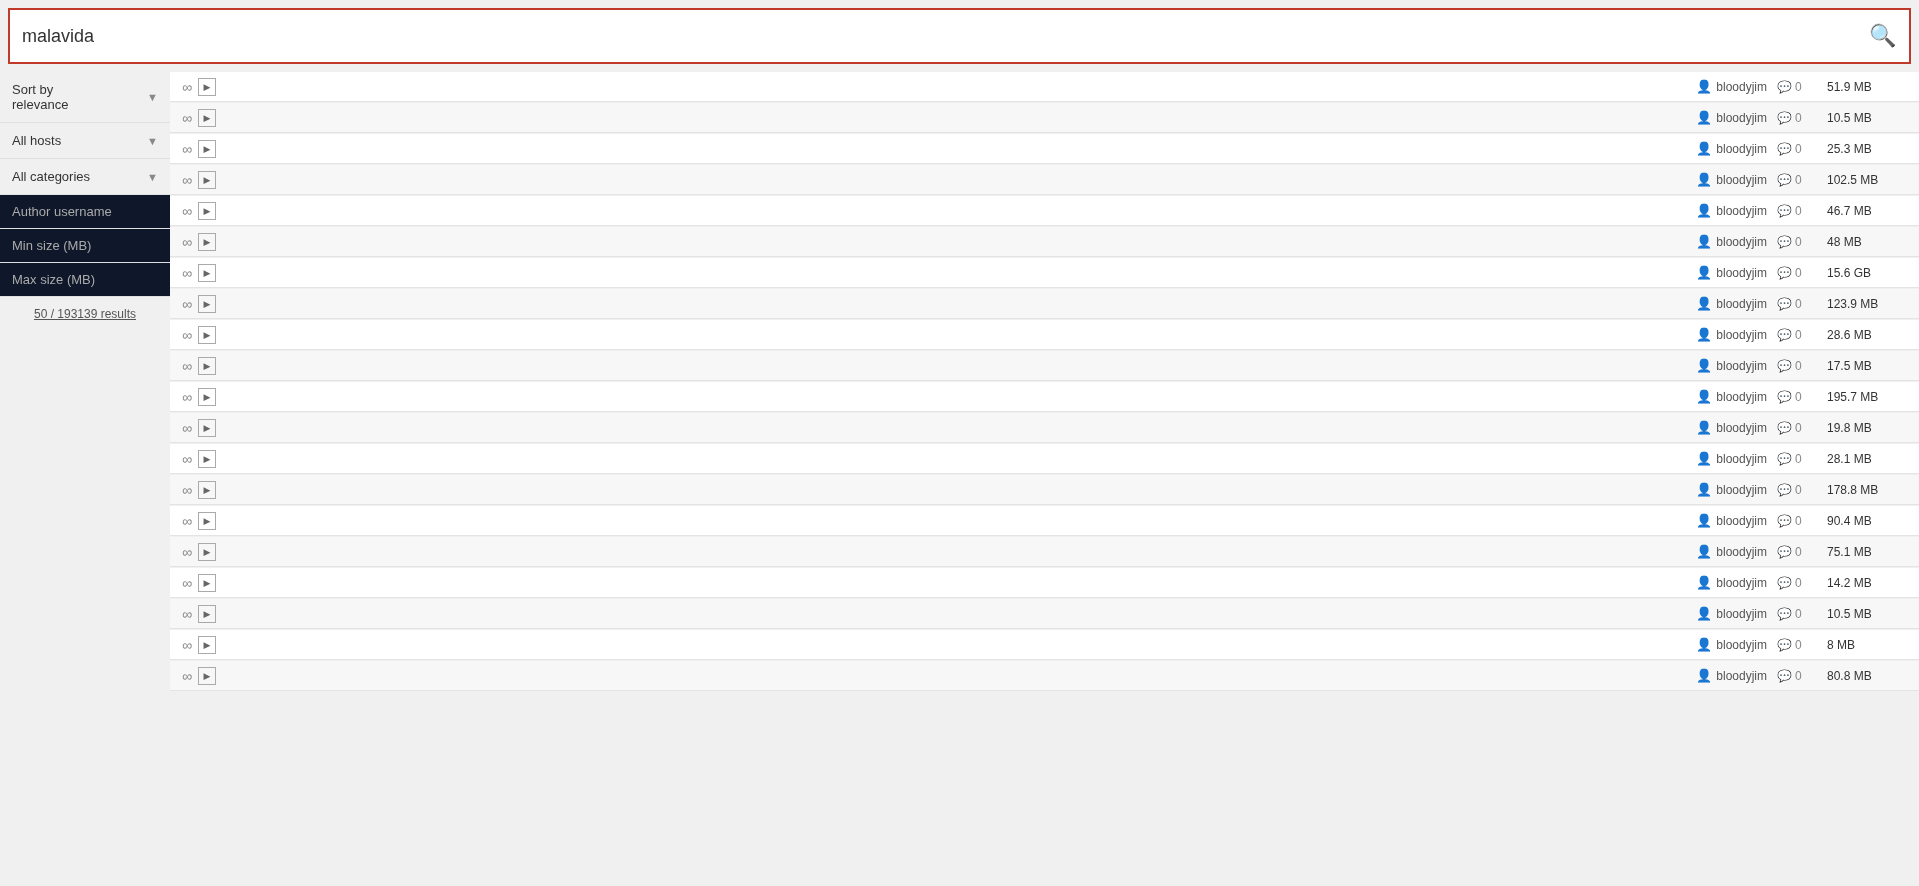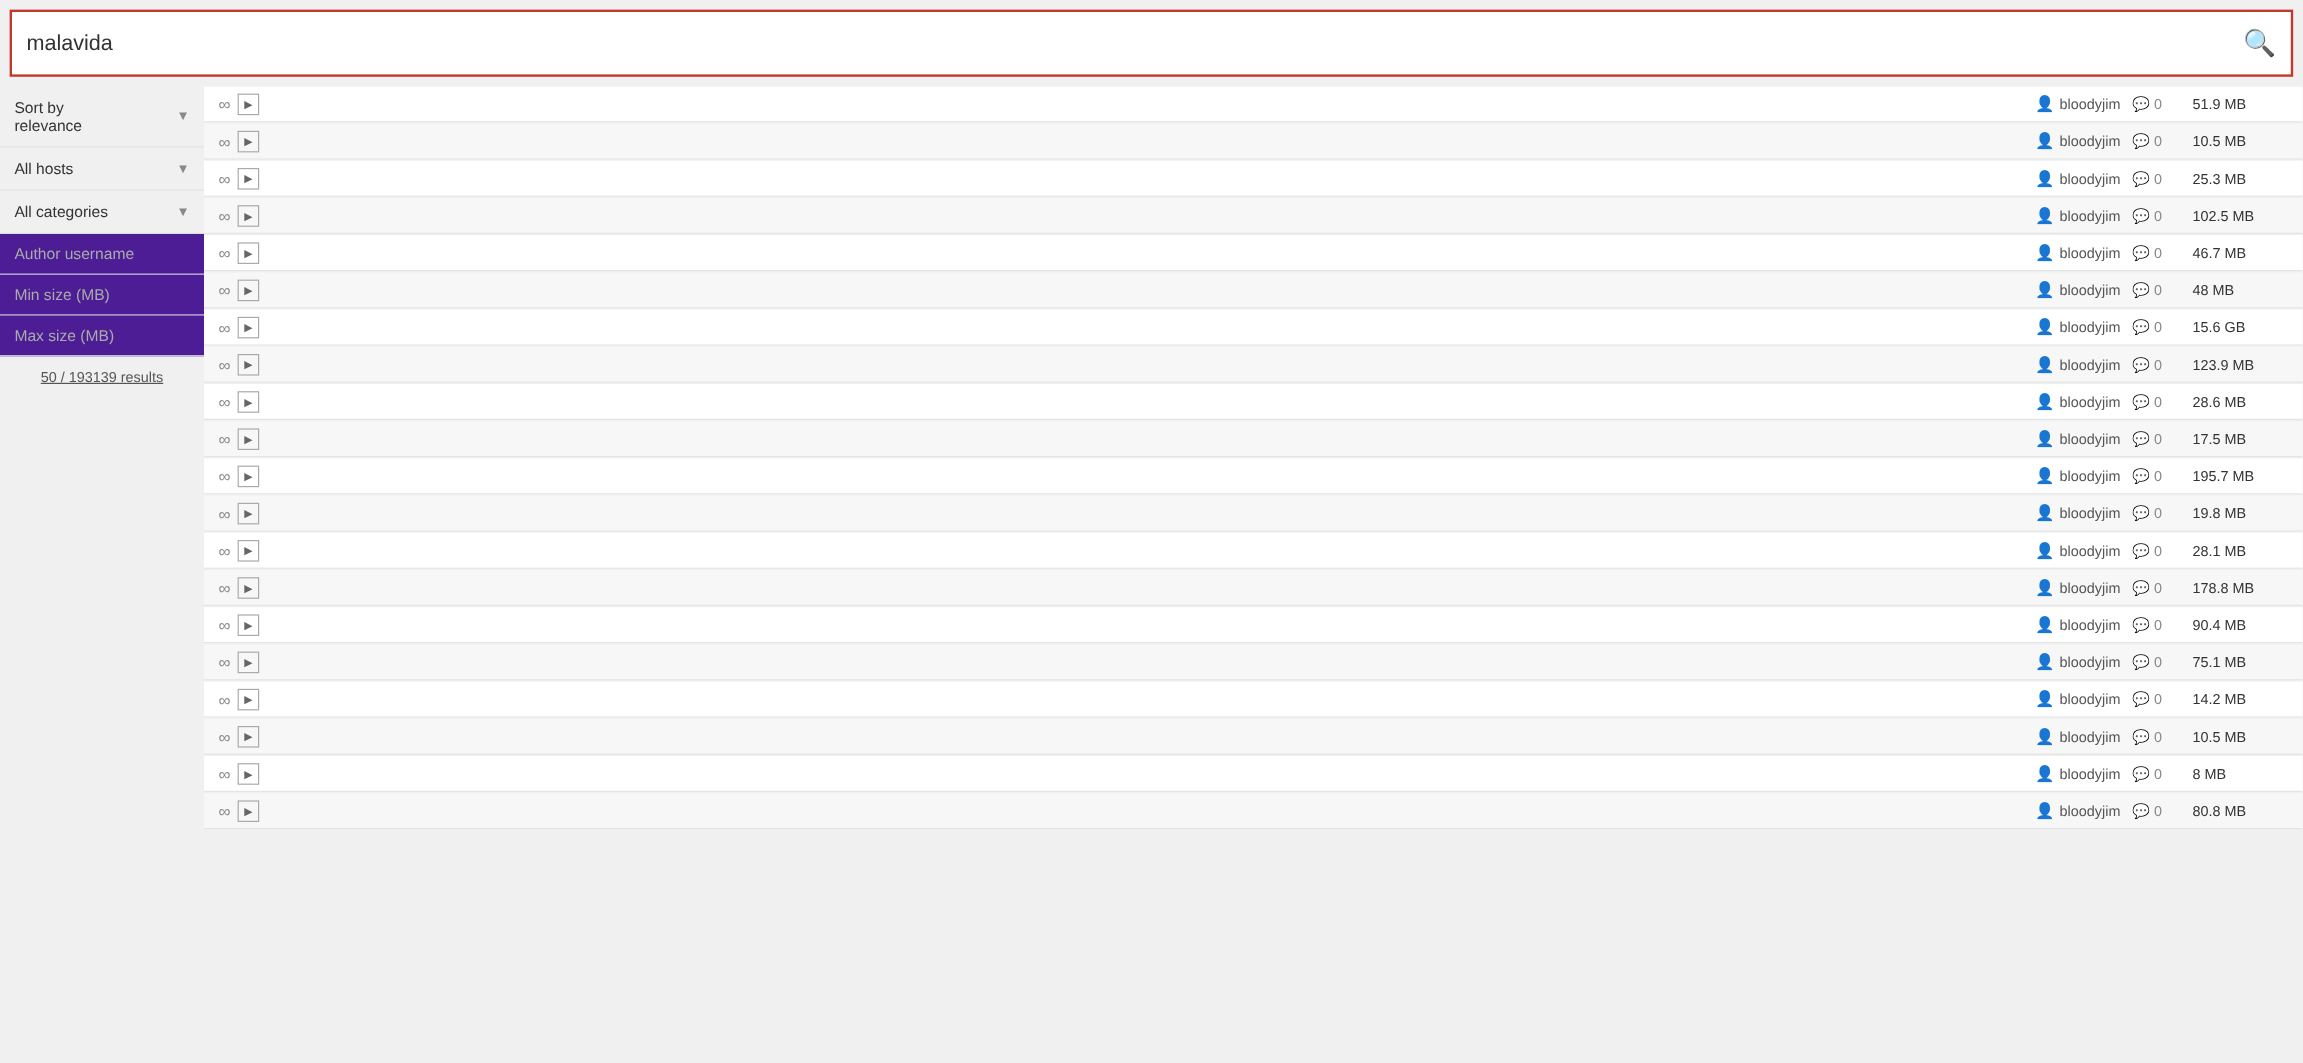--- a/index.html
+++ b/index.html
@@ -63,21 +63,21 @@
     }
     .sidebar-item .chevron {
       color: #888;
       font-size: 11px;
     }
     .sidebar-input {
       width: 100%;
       padding: 9px 12px;
       border: none;
       border-bottom: 1px solid #e0e0e0;
-      background: #4c1d95;
+      background: #0f172a;
       font-size: 13px;
       color: #aaa;
       outline: none;
     }
     .sidebar-input::placeholder {
       color: #aaa;
     }
     .results-count {
       padding: 10px 12px;
       font-size: 12px;

